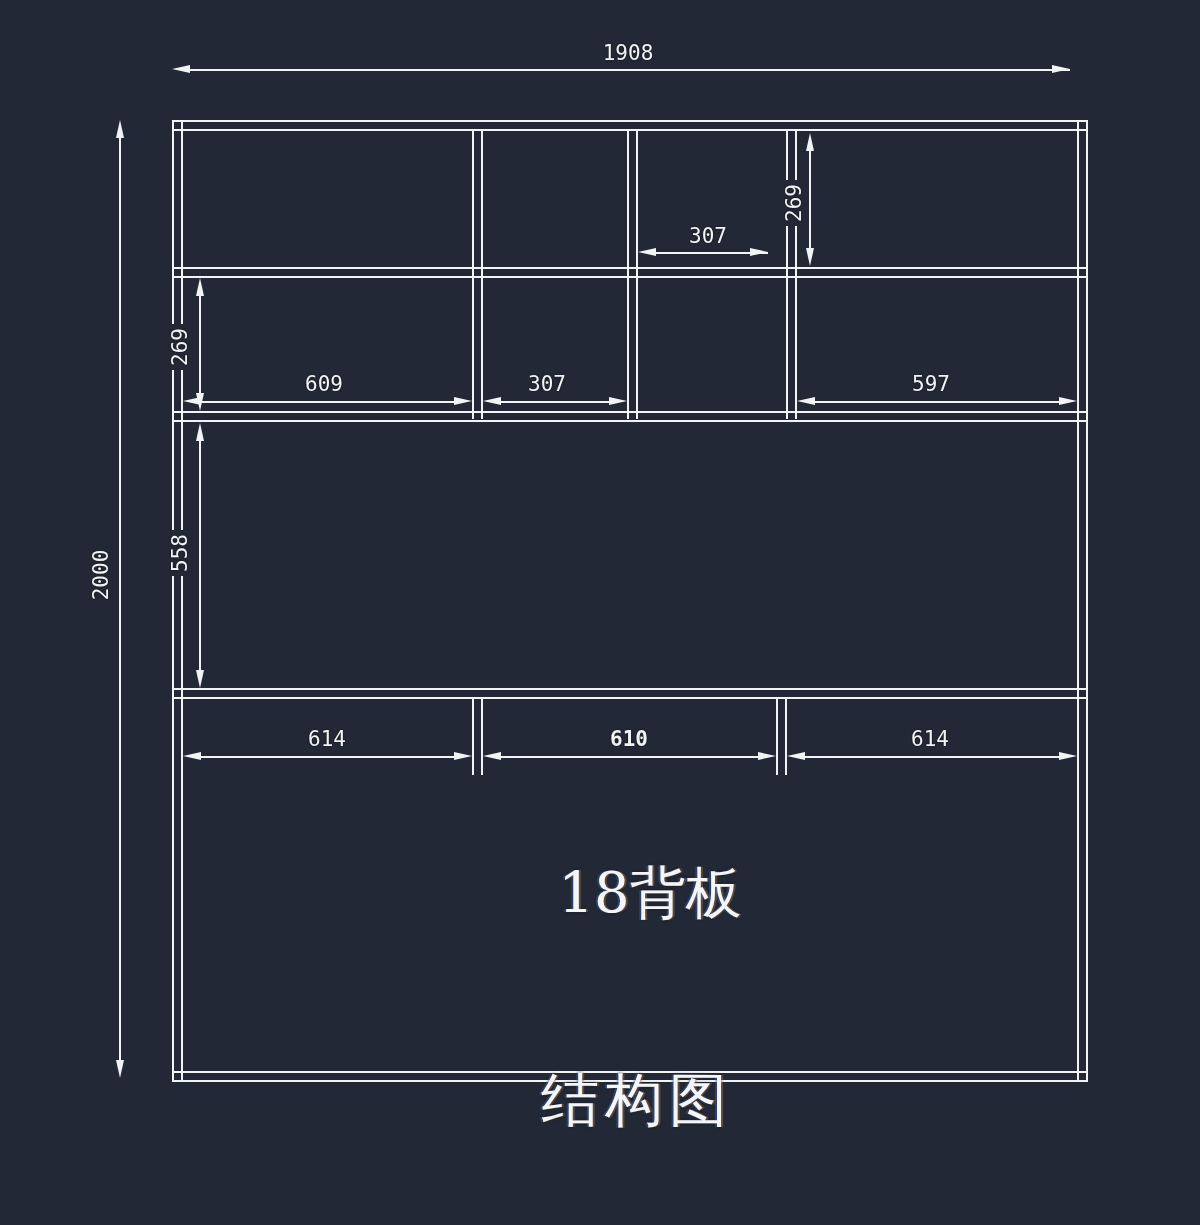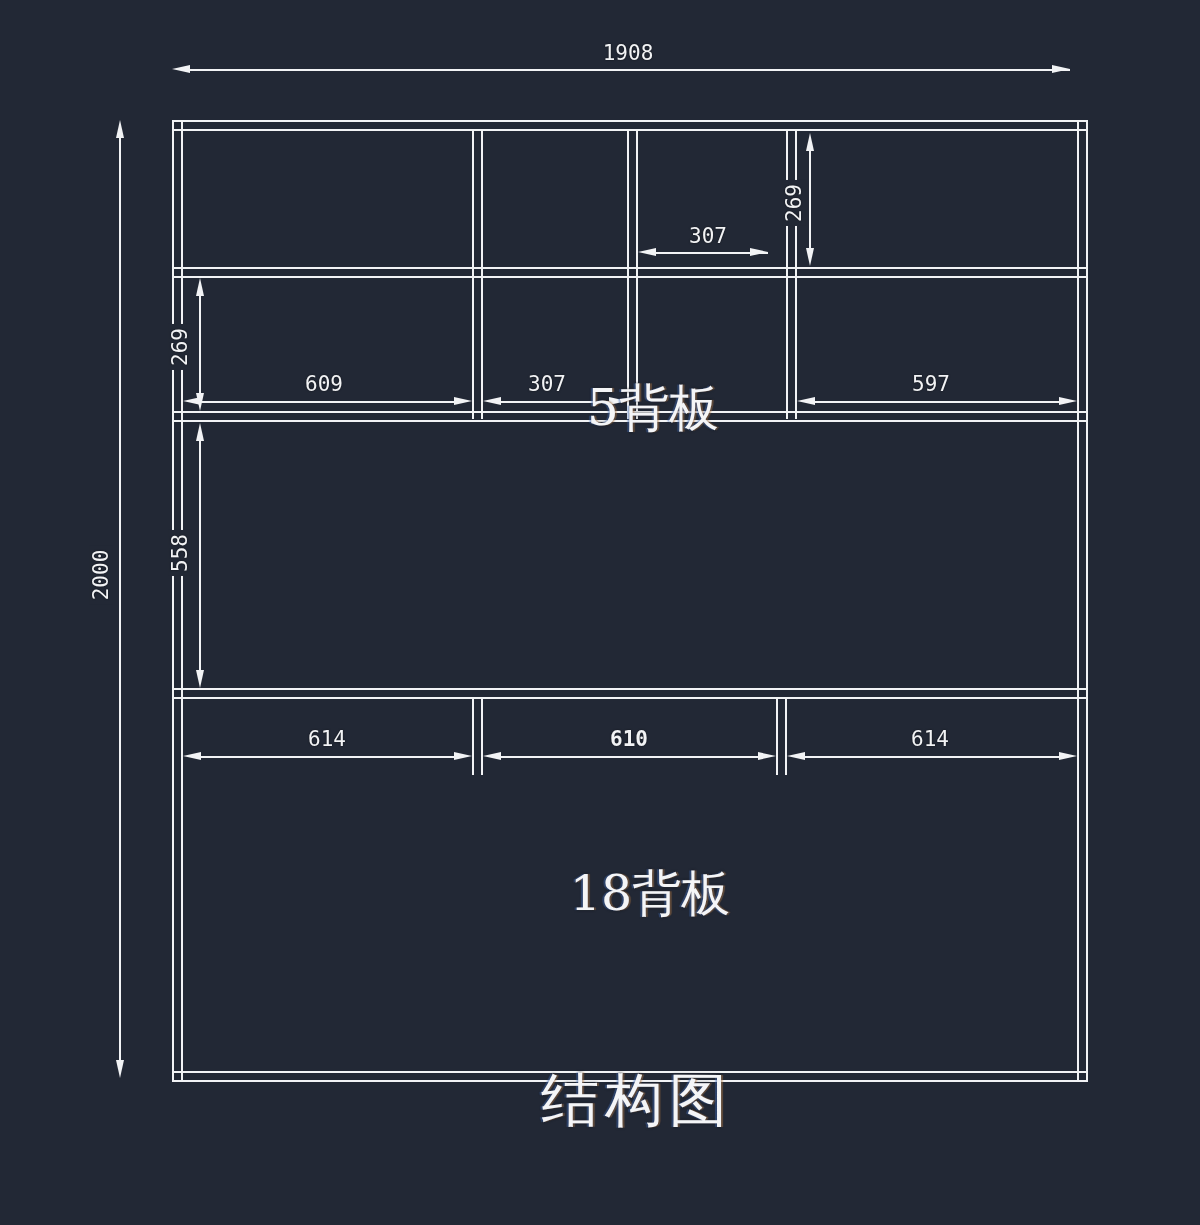--- a/index.html
+++ b/index.html
@@ -131,17 +131,16 @@
     <div class="ar ar-r" style="left:758px; top:752px;"></div>
     <div class="dt" style="left:629px; top:739px;font-weight:bold;">610</div>
   </div>
   <div>
     <div class="dlh" style="left:805px; top:756px; width:254px;"></div>
     <div class="ar ar-l" style="left:787px;  top:752px;"></div>
     <div class="ar ar-r" style="left:1059px; top:752px;"></div>
     <div class="dt" style="left:930px; top:739px;">614</div>
   </div>
 
-  <div class="cn" style="left:653px; top:408px;  font-size:50px;">5背板</div>
-  <div class="cn" style="left:650px; top:893px;  font-size:49px;">18背板</div>
+  <div class="cn" style="left:650px; top:893px;  font-size:56px;">18背板</div>
   <div class="cn" style="left:637px; top:1100px; font-size:58px; letter-spacing:6px;">结构图</div>
 
 </div>
 
 </body></html>

